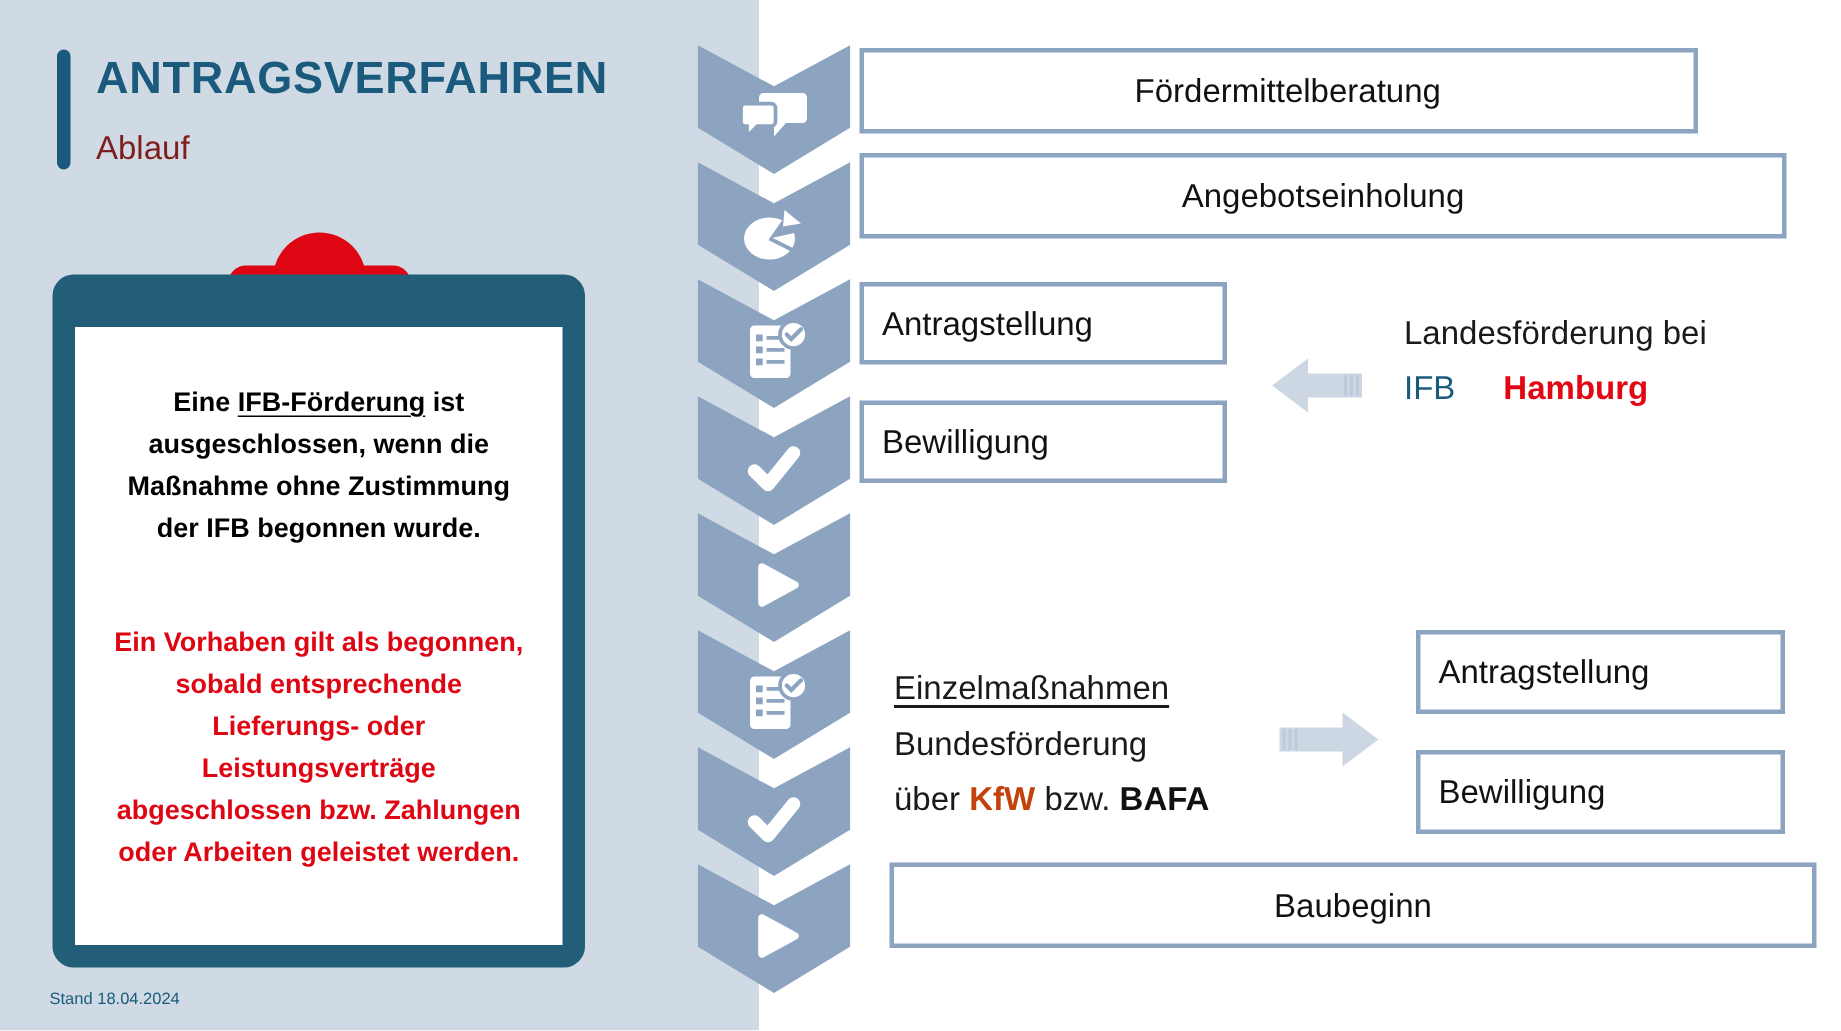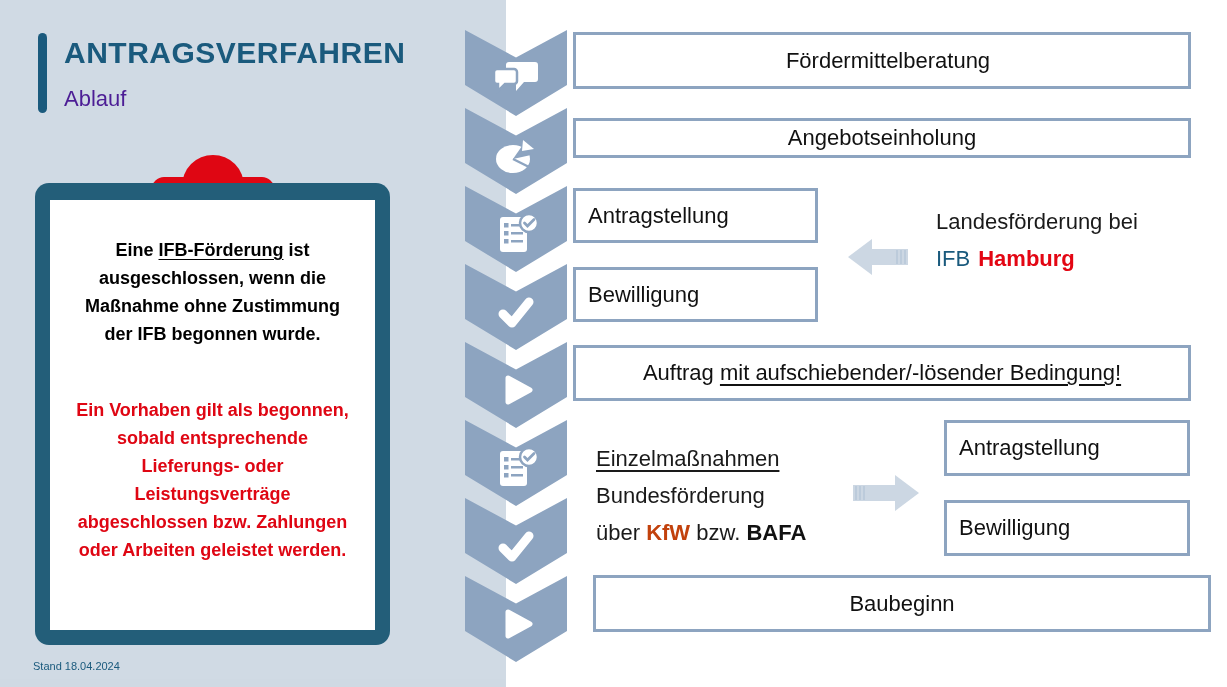--- a/index.html
+++ b/index.html
@@ -21,36 +21,36 @@
     position:absolute; left:38px; top:33px; width:9px; height:80px;
     background:#1a5a7d; border-radius:5px;
   }
   .page-title {
     position:absolute; left:64px; top:36px; margin:0;
     font-size:30px; font-weight:bold; color:#1a5a7d; letter-spacing:0.5px;
     white-space:nowrap;
   }
   .page-subtitle {
     position:absolute; left:64px; top:86px;
-    font-size:22px; color:#4c1d95;
+    font-size:22px; color:#7f1d1d;
   }
   
   .clipboard { position:absolute; left:35px; top:183px; width:355px; height:462px; }
   .clip-circle {
     position:absolute; left:147px; top:-28px; width:62px; height:62px;
     border-radius:50%; background:#df0613;
   }
   .clip-rect {
     position:absolute; left:117px; top:-6px; width:122px; height:36px;
     background:#df0613; border-radius:12px;
   }
   .board {
     position:absolute; left:0; top:0; width:355px; height:462px;
     background:#235e79; border-radius:14px;
-    box-sizing:border-box; padding:17px 15px 15px 15px;
+    box-sizing:border-box; padding:35px 15px 15px 15px;
   }
   .board-paper {
     width:100%; height:100%; background:#ffffff;
     box-sizing:border-box; padding:36px 12px 0 12px; text-align:center;
   }
   .note-black {
     margin:0 auto; width:285px;
     font-size:18px; font-weight:bold; color:#000; line-height:28px;
   }
   .note-red {
@@ -75,21 +75,21 @@
     position:absolute; box-sizing:border-box; background:#fff;
     border:3px solid #8da4c0; display:flex; align-items:center;
     font-size:22px; color:#111;
   }
   .fbox.center { justify-content:center; }
   .fbox.padded { padding-left:12px; }
   .u-part { text-decoration:underline; text-underline-offset:4px; }
   
   .side-note { position:absolute; font-size:22px; color:#1a1a1a; line-height:37px; }
   .ifb-txt { color:#1a5a7d; font-weight:normal; margin-right:8px; }
-  .hamburg-txt { color:#e30613; font-weight:bold; }
+  .hamburg-txt { color:#e30613; font-weight:bold;margin-left:24px; }
   .kfw-txt { color:#c2410c; font-weight:bold; }
   .bafa-txt { color:#111; font-weight:bold; }
   .arrow-svg { position:absolute; }
 </style>
 </head>
 <body>
 
 <div class="stage">
 
   <aside class="sidebar">
@@ -166,34 +166,31 @@
     <svg width="52" height="46" viewBox="0 0 52 46">
       <path d="M13 25 L22 34 L39 13" stroke="#fff" stroke-width="9" fill="none" stroke-linecap="round" stroke-linejoin="round"></path>
     </svg>
   </div>
   <div class="chev" style="top:576px">
     <svg width="52" height="46" viewBox="0 0 52 46">
       <path d="M18 11 L40 23 L18 35 Z" fill="#fff" stroke="#fff" stroke-width="5" stroke-linejoin="round"></path>
     </svg>
   </div>
 
-  <div class="fbox center" style="left:573px; top:32px;  width:618px; height:57px;padding-left:12px;">
+  <div class="fbox center" style="left:573px; top:32px;  width:559px; height:57px;padding-left:12px;">
       <span>Fördermittelberatung</span>
     </div>
-  <div class="fbox center" style="left:573px; top:118px; width:618px; height:40px;">
+  <div class="fbox center" style="left:573px; top:102px; width:618px; height:57px;">
       <span>Angebotseinholung</span>
     </div>
   <div class="fbox padded" style="left:573px; top:188px; width:245px; height:55px;">
       <span>Antragstellung</span>
     </div>
   <div class="fbox padded" style="left:573px; top:267px; width:245px; height:55px;">
       <span>Bewilligung</span>
-    </div>
-  <div class="fbox center" style="left:573px; top:345px; width:618px; height:56px;">
-      <span><span>Auftrag </span><span class="u-part">mit aufschiebender/-lösender Bedingung!</span></span>
     </div>
   <div class="fbox padded" style="left:944px; top:420px; width:246px; height:56px;">
       <span>Antragstellung</span>
     </div>
   <div class="fbox padded" style="left:944px; top:500px; width:246px; height:56px;">
       <span>Bewilligung</span>
     </div>
   <div class="fbox center" style="left:593px; top:575px; width:618px; height:57px;">
       <span>Baubeginn</span>
     </div>

